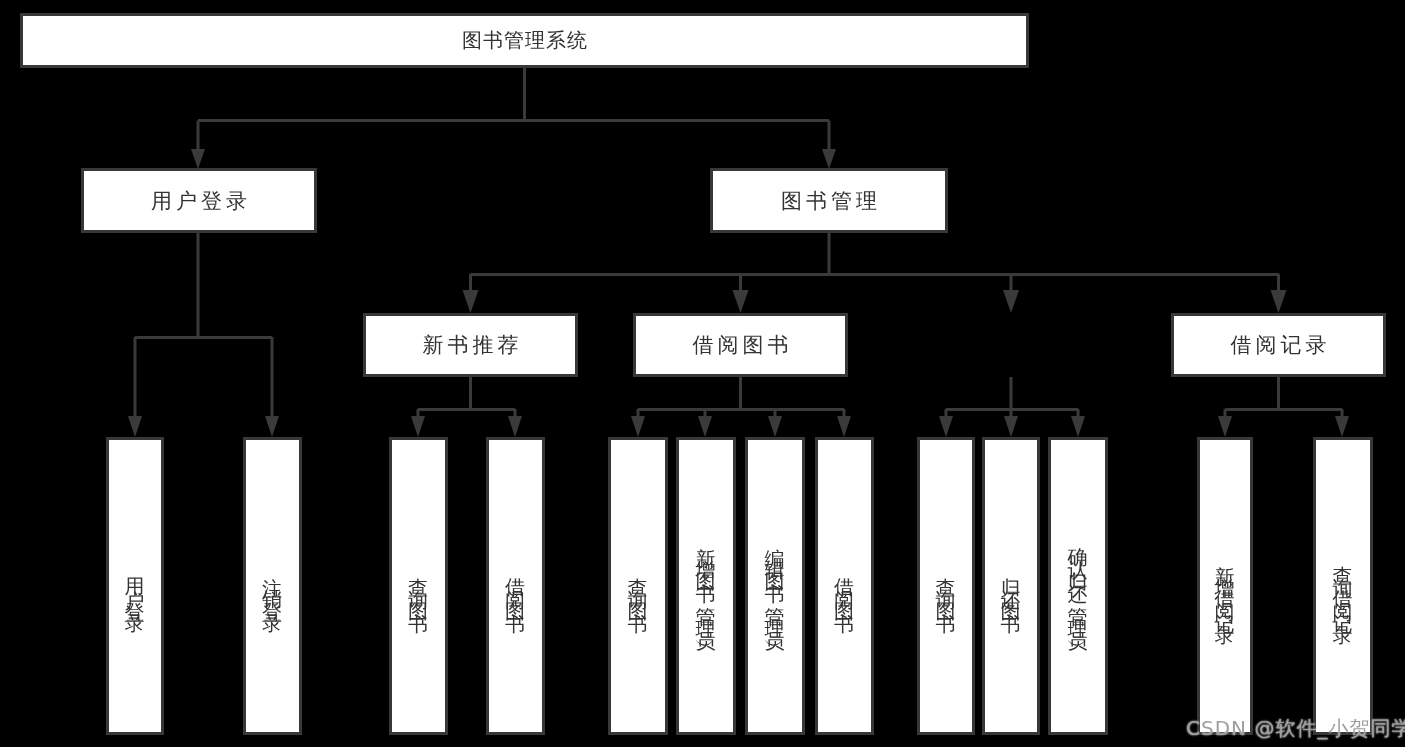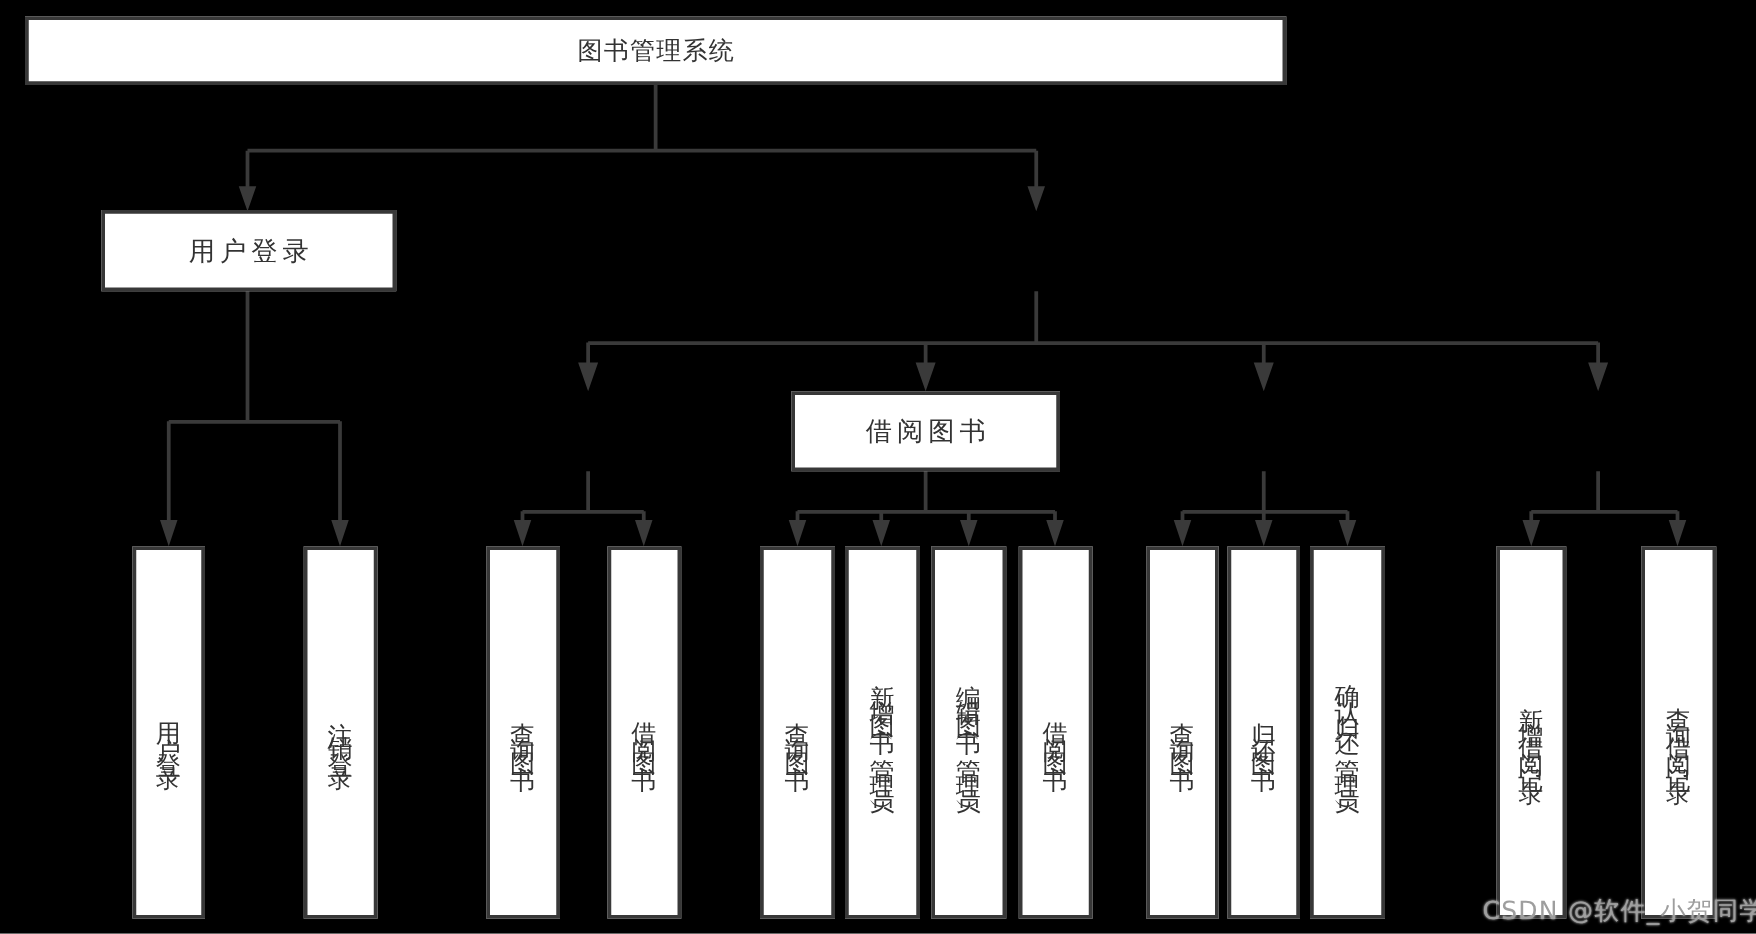--- a/index.html
+++ b/index.html
@@ -109,22 +109,25 @@
       M939 416 L953 416 L946 437 Z
       M1004 416 L1018 416 L1011 437 Z
       M1071 416 L1085 416 L1078 437 Z
       M1218 416 L1232 416 L1225 437 Z
       M1335 416 L1349 416 L1342 437 Z"></path>
   </svg>
 
   <div class="box root" style="left:20px;top:13px;width:1009px;height:55px;">图书管理系统</div>
 
   <div class="box" style="left:81px;top:168px;width:236px;height:65px;">用户登录</div>
+  <div class="box" style="left:710px;top:168px;width:238px;height:65px;">图书管理</div>
 
+  <div class="box" style="left:363px;top:313px;width:215px;height:64px;">新书推荐</div>
   <div class="box" style="left:633px;top:313px;width:215px;height:64px;">借阅图书</div>
+  <div class="box" style="left:1171px;top:313px;width:215px;height:64px;">借阅记录</div>
 
   <div class="leaf" style="left:106px;width:58px;">
     <span class="vtext">用户登录</span>
   </div>
   <div class="leaf" style="left:243px;width:59px;">
     <span class="vtext">注销登录</span>
   </div>
 
   <div class="leaf" style="left:389px;width:59px;">
     <span class="vtext">查询图书</span>

